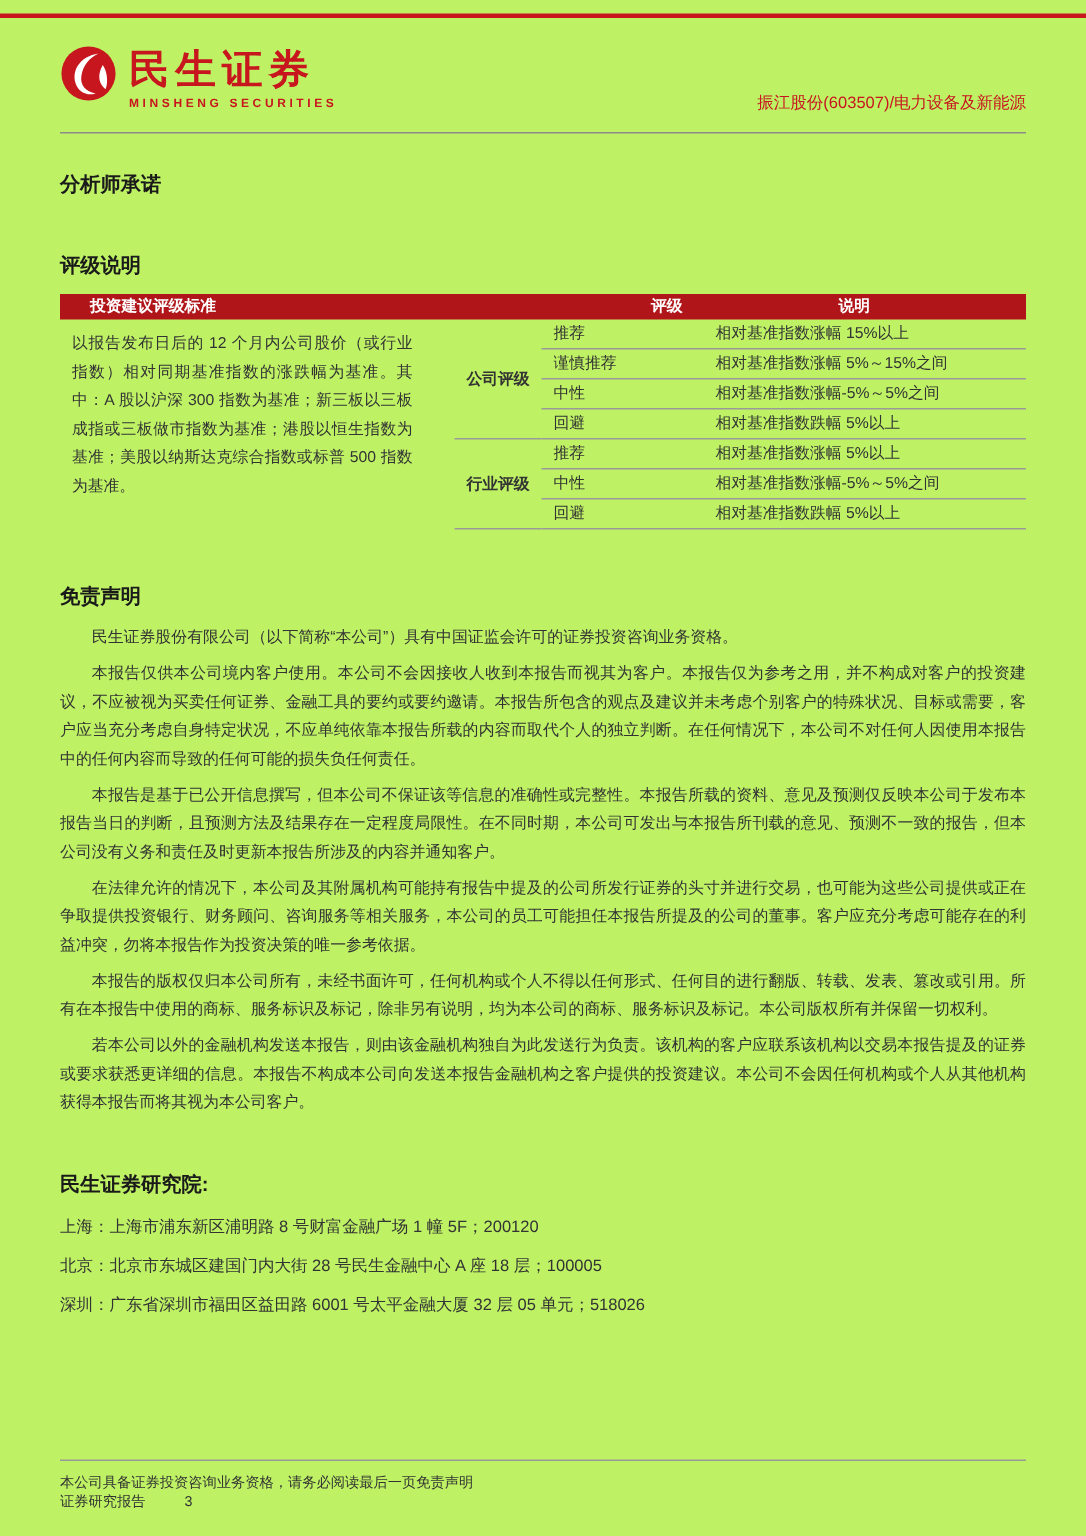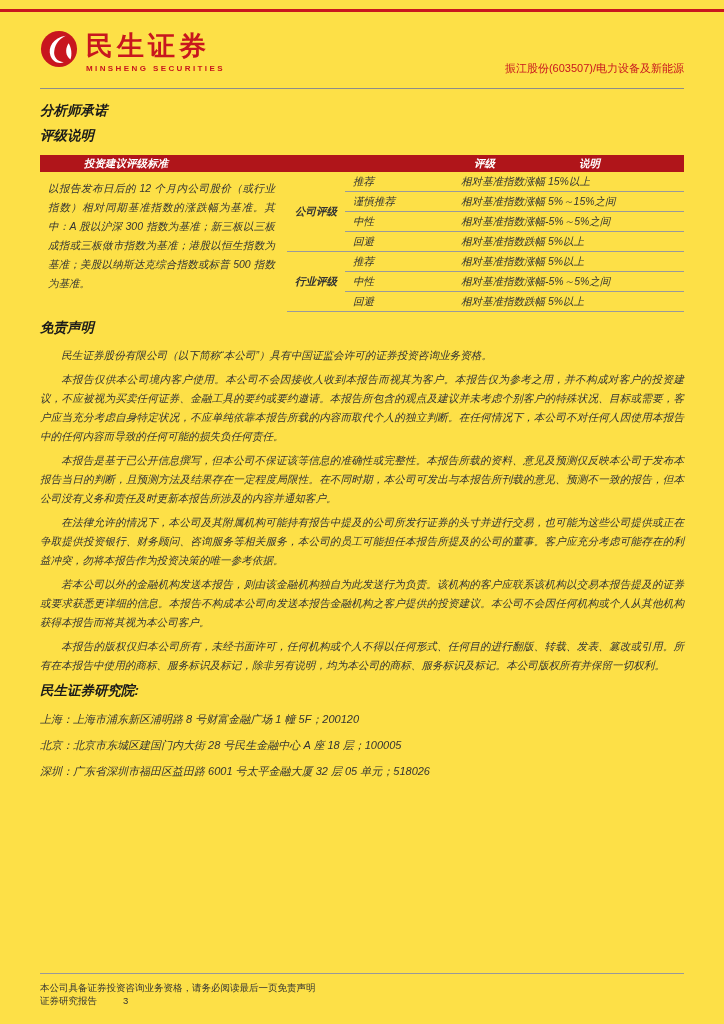--- a/index.html
+++ b/index.html
@@ -1,50 +1,50 @@
 <!DOCTYPE html>
 <html><head>
 <meta charset="utf-8">
 <style>
   html,body{margin:0;padding:0;background:#e8e8e8;}
   .page{
     position:relative;
     width:724px;height:1024px;
-    background:#fde047;
+    background:#bef264;
     margin:0 auto;
     font-family:"Liberation Sans","DejaVu Sans",sans-serif;
     color:#333;
     overflow:hidden;
   }
   .top-rule{position:absolute;top:9px;left:0;width:100%;height:3px;background:#c8161e;}
 
   
   .header{position:absolute;top:30px;left:40px;right:40px;height:52px;}
   .logo{display:flex;align-items:flex-start;gap:8px;}
   .logo svg{display:block;}
   .logo-cn{font-size:27px;font-weight:bold;color:#c8161e;letter-spacing:4px;line-height:32px;}
   .logo-en{font-size:8px;color:#c8161e;letter-spacing:2.4px;margin-top:2px;font-weight:bold;}
   .report-category{position:absolute;right:0;bottom:6px;color:#c8161e;font-size:11px;font-weight:normal;}
   .header-divider{position:absolute;top:88px;left:40px;right:40px;border-top:1px solid #8c8c8c;}
 
   
-  .content{position:absolute;top:86px;left:40px;right:40px;font-style:italic;}
+  .content{position:absolute;top:98px;left:40px;right:40px;}
   .section-title{font-size:13.5px;font-weight:bold;color:#1a1a1a;margin:0;}
-  .mt-sec{margin-top:7px;}
+  .mt-sec{margin-top:36px;}
   .body-text{font-size:10.6px;line-height:19px;text-align:justify;color:#333;margin:7px 0 0;}
   .indent{text-indent:2em;}
   .para{margin-top:5px;}
 
   
   .rating-table{margin-top:10px;font-size:10.5px;}
   .rt-header{display:flex;background:#b0151a;color:#fff;height:17px;line-height:17px;font-weight:bold;}
-  .rt-h1{width:247px;box-sizing:border-box;padding-left:4px;margin-left:40px;}
+  .rt-h1{width:247px;box-sizing:border-box;padding-left:20px;}
   .rt-h2{width:168px;text-align:right;}
   .rt-h3{flex:1;text-align:center;}
-  .rt-body{display:flex;}
+  .rt-body{display:flex;gap:16px;}
   .rt-standard{width:247px;box-sizing:border-box;padding:7px 12px 0 8px;line-height:19px;text-align:justify;}
   .rt-groups{flex:1;display:flex;flex-direction:column;}
   .rt-group{display:flex;}
   .rt-group-label{width:58px;display:flex;align-items:center;justify-content:center;border-bottom:1px solid #9a9a9a;font-weight:bold;}
   .rt-rows{flex:1;}
   .rt-row{display:flex;height:19px;line-height:19px;border-bottom:1px solid #9a9a9a;}
   .rt-rating{width:110px;box-sizing:border-box;padding-left:8px;}
   .rt-desc{flex:1;padding-left:6px;}
 
   
@@ -136,22 +136,22 @@
           </div>
         </div>
       </div>
     </div>
 
     <h2 class="section-title mt-sec">免责声明</h2>
     <p class="body-text indent" style="margin-top:9px;">民生证券股份有限公司（以下简称“本公司”）具有中国证监会许可的证券投资咨询业务资格。</p>
     <p class="body-text indent para">本报告仅供本公司境内客户使用。本公司不会因接收人收到本报告而视其为客户。本报告仅为参考之用，并不构成对客户的投资建议，不应被视为买卖任何证券、金融工具的要约或要约邀请。本报告所包含的观点及建议并未考虑个别客户的特殊状况、目标或需要，客户应当充分考虑自身特定状况，不应单纯依靠本报告所载的内容而取代个人的独立判断。在任何情况下，本公司不对任何人因使用本报告中的任何内容而导致的任何可能的损失负任何责任。</p>
     <p class="body-text indent para">本报告是基于已公开信息撰写，但本公司不保证该等信息的准确性或完整性。本报告所载的资料、意见及预测仅反映本公司于发布本报告当日的判断，且预测方法及结果存在一定程度局限性。在不同时期，本公司可发出与本报告所刊载的意见、预测不一致的报告，但本公司没有义务和责任及时更新本报告所涉及的内容并通知客户。</p>
     <p class="body-text indent para">在法律允许的情况下，本公司及其附属机构可能持有报告中提及的公司所发行证券的头寸并进行交易，也可能为这些公司提供或正在争取提供投资银行、财务顾问、咨询服务等相关服务，本公司的员工可能担任本报告所提及的公司的董事。客户应充分考虑可能存在的利益冲突，勿将本报告作为投资决策的唯一参考依据。</p>
+    <p class="body-text indent para">本报告的版权仅归本公司所有，未经书面许可，任何机构或个人不得以任何形式、任何目的进行翻版、转载、发表、篡改或引用。所有在本报告中使用的商标、服务标识及标记，除非另有说明，均为本公司的商标、服务标识及标记。本公司版权所有并保留一切权利。</p>
     <p class="body-text indent para">若本公司以外的金融机构发送本报告，则由该金融机构独自为此发送行为负责。该机构的客户应联系该机构以交易本报告提及的证券或要求获悉更详细的信息。本报告不构成本公司向发送本报告金融机构之客户提供的投资建议。本公司不会因任何机构或个人从其他机构获得本报告而将其视为本公司客户。</p>
-    <p class="body-text indent para">本报告的版权仅归本公司所有，未经书面许可，任何机构或个人不得以任何形式、任何目的进行翻版、转载、发表、篡改或引用。所有在本报告中使用的商标、服务标识及标记，除非另有说明，均为本公司的商标、服务标识及标记。本公司版权所有并保留一切权利。</p>
 
     <h2 class="section-title mt-sec">民生证券研究院:</h2>
     <div class="office-line" style="margin-top:10px;">上海：上海市浦东新区浦明路 8 号财富金融广场 1 幢 5F；200120</div>
     <div class="office-line">北京：北京市东城区建国门内大街 28 号民生金融中心 A 座 18 层；100005</div>
     <div class="office-line">深圳：广东省深圳市福田区益田路 6001 号太平金融大厦 32 层 05 单元；518026</div>
 
   </div>
 
   <div class="footer-rule"></div>
   <div class="footer">

